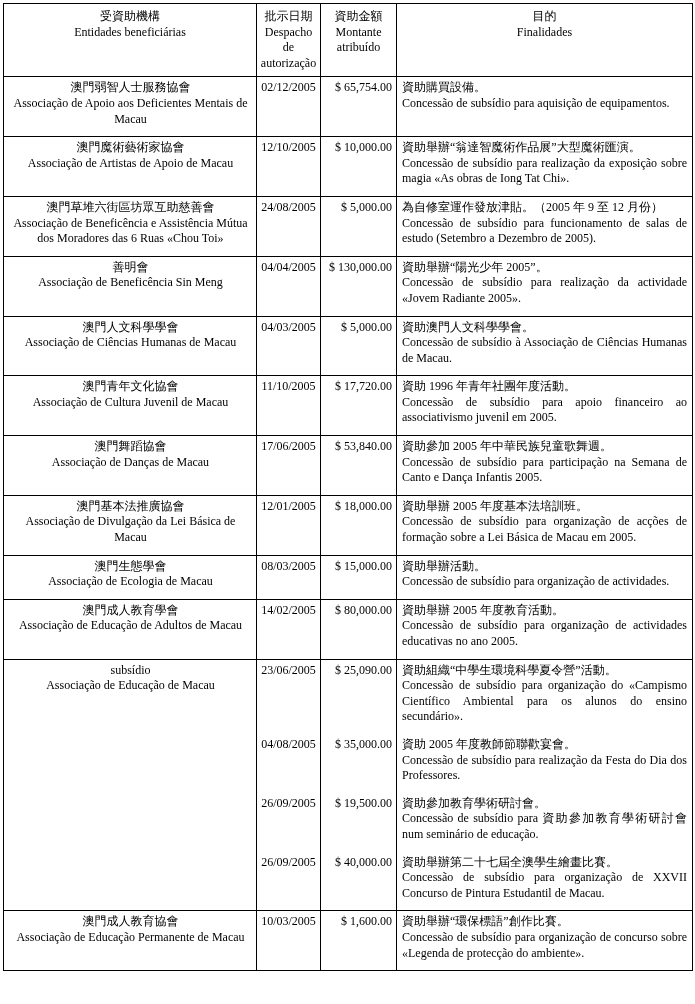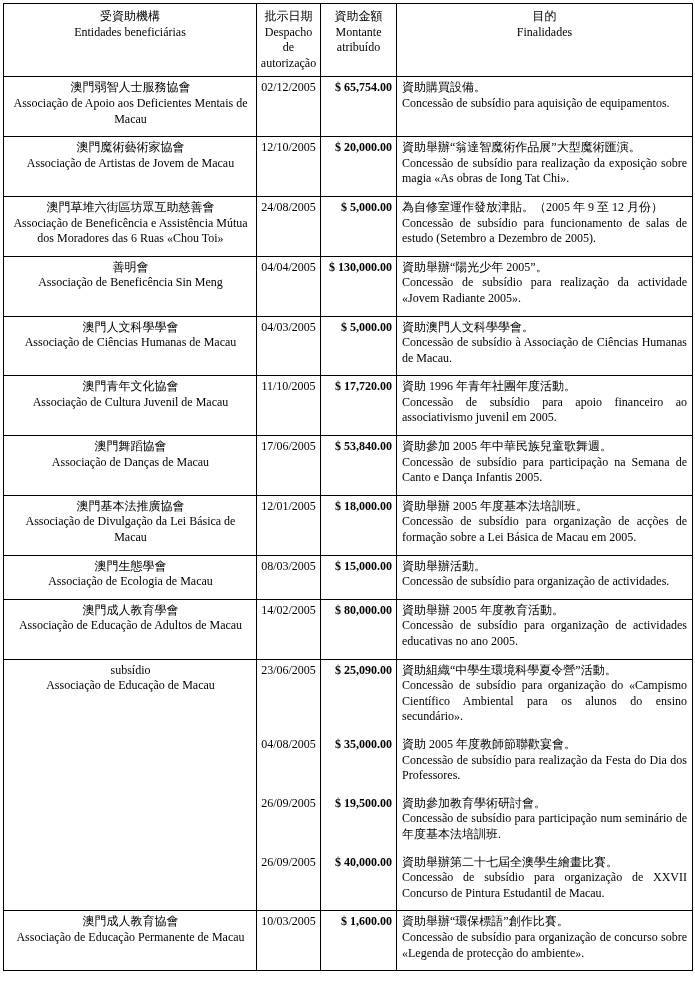--- a/index.html
+++ b/index.html
@@ -40,21 +40,20 @@
     text-align: center;
     white-space: nowrap;
     padding-left: 2px;
     padding-right: 2px;
   }
   .amount-cell {
     text-align: right;
     white-space: nowrap;
     padding-left: 2px;
     padding-right: 4px;
-    font-weight: bold;
   }
   .purpose-cell { padding-left: 5px; padding-right: 5px; }
   .purpose-cell .pt { text-align: justify; }
   .zh { text-align: inherit; }
 </style>
 </head>
 <body>
 
 <div class="page">
   <table>
@@ -93,24 +92,24 @@
           <td class="date-cell rowend">02/12/2005</td>
           <td class="amount-cell rowend">$ 65,754.00</td>
           <td class="purpose-cell rowend">
             <div class="zh">資助購買設備。</div>
             <div class="pt">Concessão de subsídio para aquisição de equipamentos.</div>
           </td>
         </tr>
         <tr>
           <td class="entity-cell rowend" rowspan="1">
             <div class="zh">澳門魔術藝術家協會</div>
-            <div class="pt">Associação de Artistas de Jovem de Macau</div>
+            <div class="pt">Associação de Artistas de Apoio de Macau</div>
           </td>
           <td class="date-cell rowend">12/10/2005</td>
-          <td class="amount-cell rowend">$ 20,000.00</td>
+          <td class="amount-cell rowend">$ 10,000.00</td>
           <td class="purpose-cell rowend">
             <div class="zh">資助舉辦“翁達智魔術作品展”大型魔術匯演。</div>
             <div class="pt">Concessão de subsídio para realização da exposição sobre magia «As obras de Iong Tat Chi».</div>
           </td>
         </tr>
         <tr>
           <td class="entity-cell rowend" rowspan="1">
             <div class="zh">澳門草堆六街區坊眾互助慈善會</div>
             <div class="pt">Associação de Beneficência e Assistência Mútua dos Moradores das 6 Ruas «Chou Toi»</div>
           </td>
@@ -223,21 +222,21 @@
           <td class="purpose-cell">
             <div class="zh">資助 2005 年度教師節聯歡宴會。</div>
             <div class="pt">Concessão de subsídio para realização da Festa do Dia dos Professores.</div>
           </td>
         </tr>
         <tr>
           <td class="date-cell">26/09/2005</td>
           <td class="amount-cell">$ 19,500.00</td>
           <td class="purpose-cell">
             <div class="zh">資助參加教育學術研討會。</div>
-            <div class="pt">Concessão de subsídio para participação num seminário de 年度基本法培訓班.</div>
+            <div class="pt">Concessão de subsídio para 資助參加教育學術研討會 num seminário de educação.</div>
           </td>
         </tr>
         <tr>
           <td class="date-cell rowend">26/09/2005</td>
           <td class="amount-cell rowend">$ 40,000.00</td>
           <td class="purpose-cell rowend">
             <div class="zh">資助舉辦第二十七屆全澳學生繪畫比賽。</div>
             <div class="pt">Concessão de subsídio para organização de XXVII Concurso de Pintura Estudantil de Macau.</div>
           </td>
         </tr>

